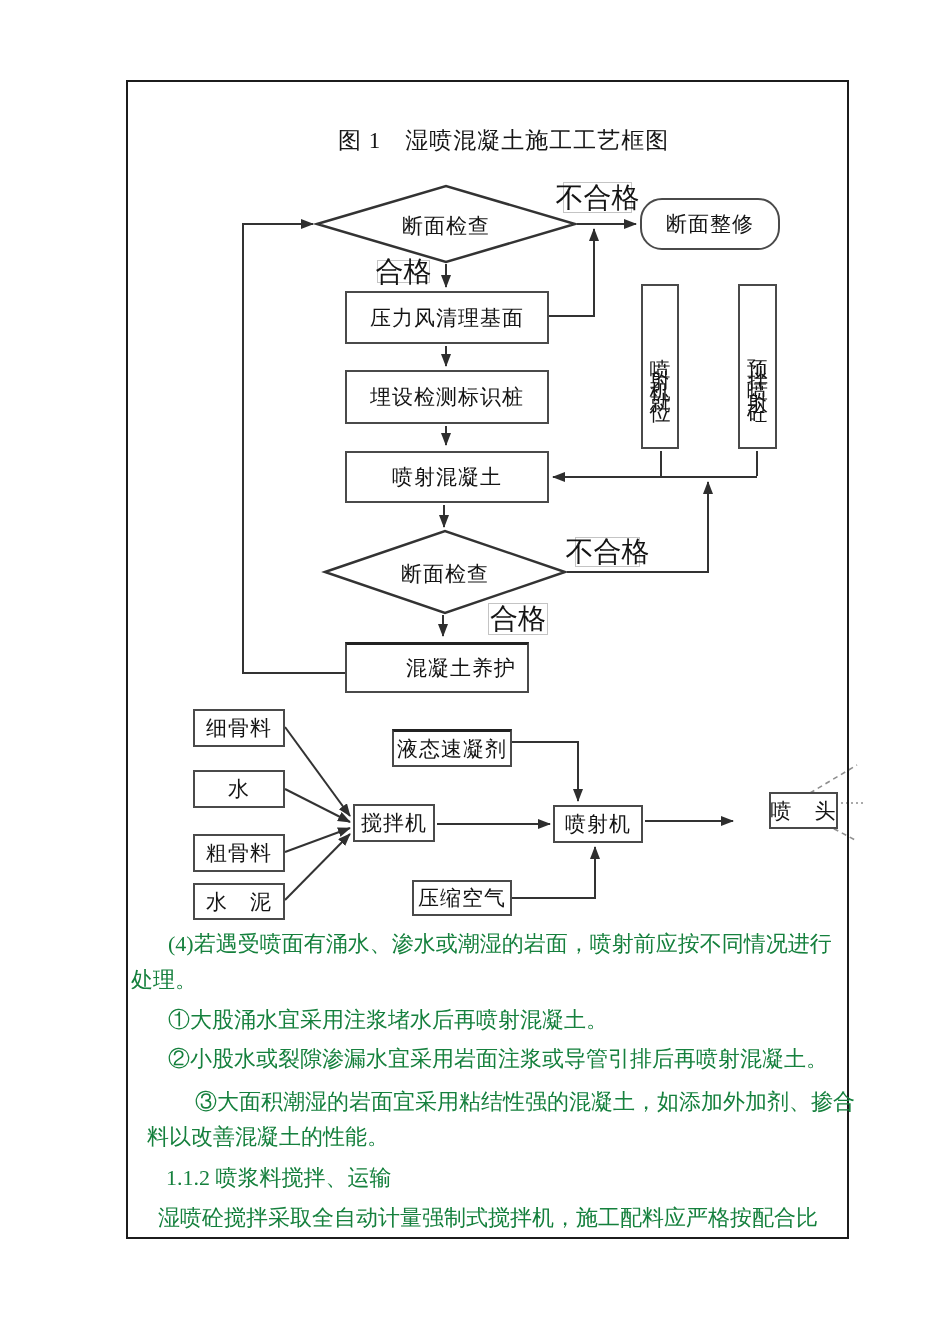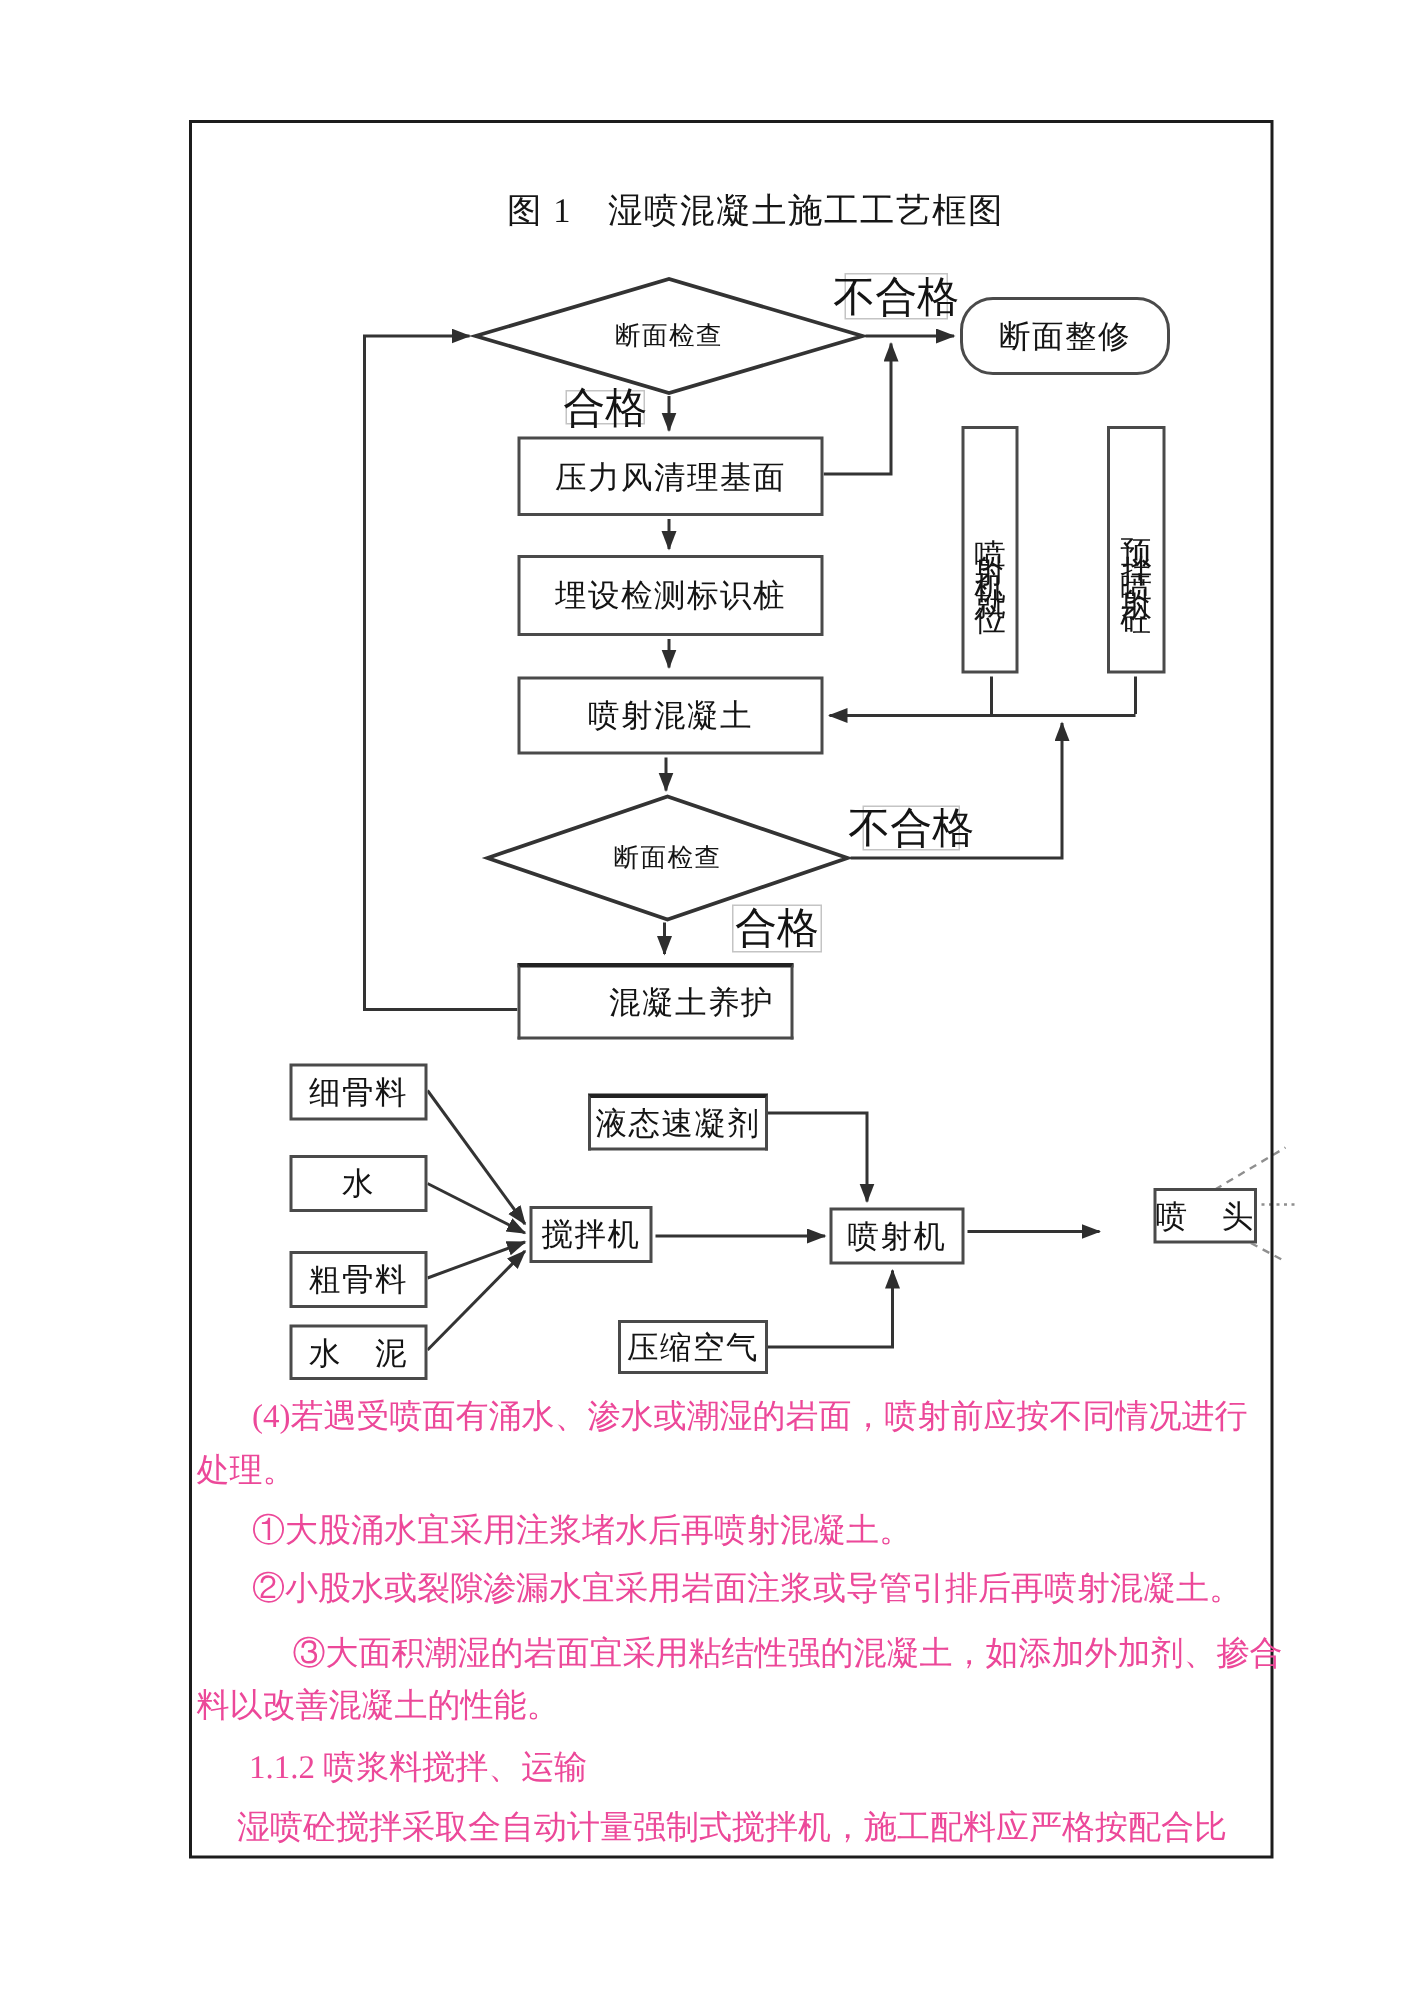--- a/index.html
+++ b/index.html
@@ -25,25 +25,25 @@
   .vbox{
     writing-mode:vertical-rl;text-orientation:upright;letter-spacing:11px;
     white-space:normal;padding-top:6px;
   }
   .lbl{
     position:absolute;box-sizing:border-box;background:#ffffff;
     border:1px solid #c4c4c4;display:flex;align-items:center;justify-content:center;
     font-size:28px;color:#141414;white-space:nowrap;
   }
   .dtext{
-    position:absolute;font-size:17px;color:#141414;white-space:nowrap;
+    position:absolute;font-size:21px;color:#141414;white-space:nowrap;
     text-align:center;letter-spacing:1px;
   }
   .pline{
-    position:absolute;font-size:22px;color:#ec4899;white-space:nowrap;line-height:26px;
+    position:absolute;font-size:22px;color:#15803d;white-space:nowrap;line-height:26px;
   }
 </style>
 </head>
 <body>
 
 <div id="canvas">
 
   <svg id="connectors" width="950" height="1344" viewBox="0 0 950 1344" xmlns="http://www.w3.org/2000/svg">
     <defs>
       <marker id="ah" markerUnits="userSpaceOnUse" markerWidth="14" markerHeight="12" refX="12" refY="5" orient="auto">
@@ -127,17 +127,17 @@
   <div class="box boldtop" style="left:392px;top:729px;width:120px;height:38px;">液态速凝剂</div>
   <div class="box" style="left:553px;top:805px;width:90px;height:38px;">喷射机</div>
   <div class="box" style="left:412px;top:880px;width:100px;height:36px;">压缩空气</div>
   <div class="box" style="left:769px;top:792px;width:69px;height:37px;">喷　头</div>
 
   <div class="pline" style="left:168px;top:931px;">(4)若遇受喷面有涌水、渗水或潮湿的岩面，喷射前应按不同情况进行</div>
   <div class="pline" style="left:131px;top:967px;">处理。</div>
   <div class="pline" style="left:168px;top:1007px;">①大股涌水宜采用注浆堵水后再喷射混凝土。</div>
   <div class="pline" style="left:168px;top:1046px;">②小股水或裂隙渗漏水宜采用岩面注浆或导管引排后再喷射混凝土。</div>
   <div class="pline" style="left:181px;top:1089px;margin-left:14px;">③大面积潮湿的岩面宜采用粘结性强的混凝土，如添加外加剂、掺合</div>
-  <div class="pline" style="left:131px;top:1124px;">料以改善混凝土的性能。</div>
+  <div class="pline" style="left:147px;top:1124px;">料以改善混凝土的性能。</div>
   <div class="pline" style="left:166px;top:1165px;">1.1.2 喷浆料搅拌、运输</div>
   <div class="pline" style="left:158px;top:1205px;">湿喷砼搅拌采取全自动计量强制式搅拌机，施工配料应严格按配合比</div>
 
 </div>
 
 </body></html>

